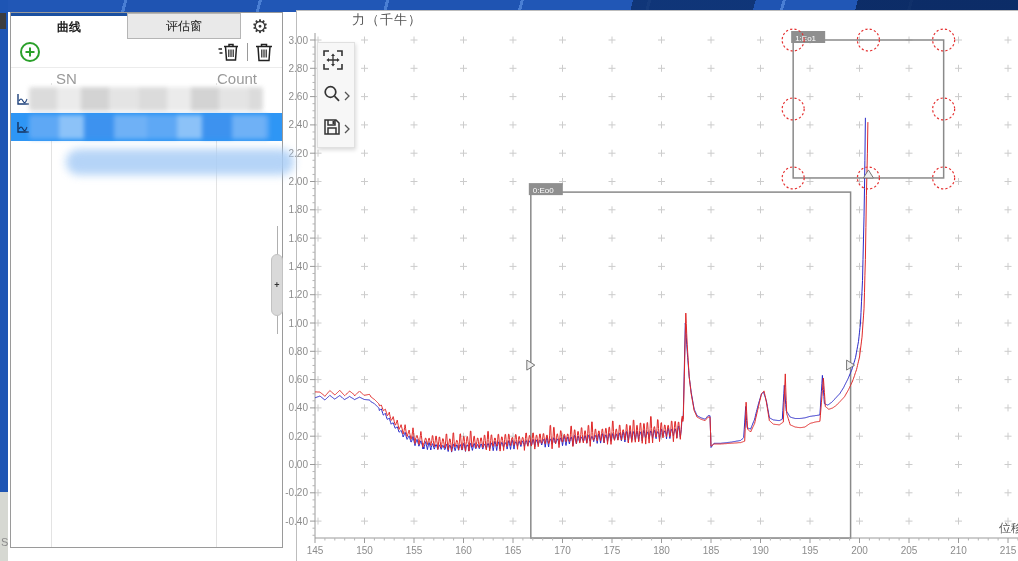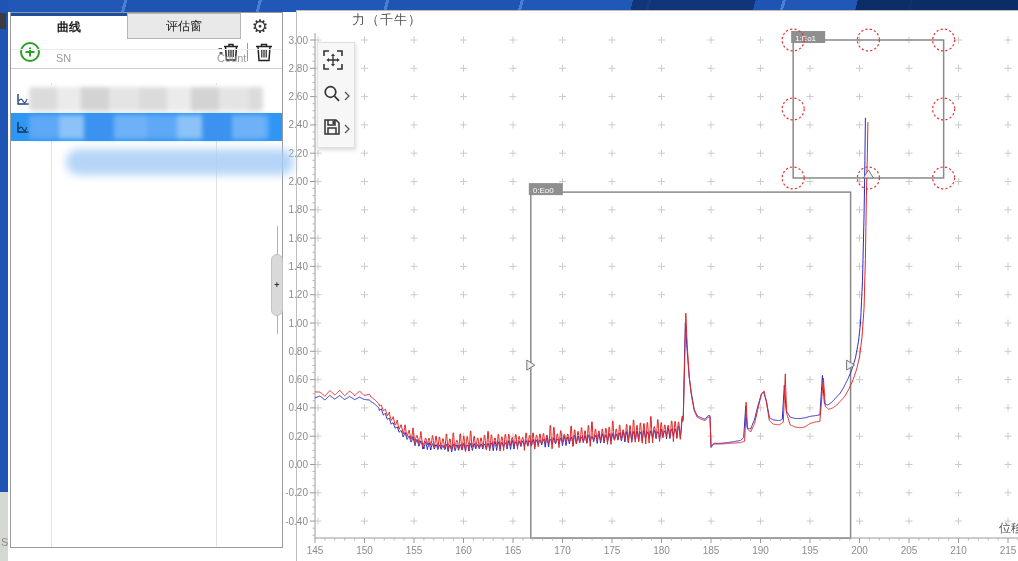--- a/index.html
+++ b/index.html
@@ -33,22 +33,22 @@
     font-size:12px;font-weight:bold;color:#222;box-sizing:border-box;cursor:pointer;}
   .tab.active{left:0;width:116px;background:#fff;border-top:3px solid #1a4fa0;}
   .tab.inactive{left:116px;width:114px;background:#e9e9e9;border:1px solid #b5b5b5;border-top-width:1px;font-weight:normal;}
   .gear{position:absolute;left:237px;top:1px;width:24px;height:24px;font-size:19px;color:#3a3a3a;
     display:flex;align-items:center;justify-content:center;cursor:pointer;}
   .ltoolbar{position:absolute;left:0;top:26px;width:100%;height:26px;}
   .add-btn{position:absolute;left:8px;top:2px;width:22px;height:22px;cursor:pointer;}
   .trash1{position:absolute;left:206px;top:2px;width:24px;height:22px;cursor:pointer;}
   .vdiv{position:absolute;left:236px;top:4px;width:1px;height:18px;background:#9a9a9a;}
   .trash2{position:absolute;left:242px;top:2px;width:22px;height:22px;cursor:pointer;}
-  .thead{position:absolute;left:0;top:36px;width:100%;height:18px;border-top:1px solid #ececec;
-    border-bottom:1px solid #cfcfcf;font-size:11px;color:#9a9a9a;}
+  .thead{position:absolute;left:0;top:54px;width:100%;height:18px;border-top:1px solid #ececec;
+    border-bottom:1px solid #cfcfcf;font-size:15px;color:#9a9a9a;}
   .th-sn{position:absolute;left:45px;top:2px;}
   .th-count{position:absolute;left:206px;top:2px;text-align:right;}
   .colline1{position:absolute;left:40px;top:70px;width:1px;height:464px;background:#e3e3e3;}
   .colline2{position:absolute;left:205px;top:70px;width:1px;height:464px;background:#e3e3e3;}
   .lrow{position:absolute;left:0;width:271px;height:28px;cursor:pointer;}
   .lrow.r1{top:72px;background:#fff;}
   .lrow.r2{top:100px;background:#2e96f5;}
   .row-icon{position:absolute;left:5px;top:7px;width:14px;height:14px;}
   .redact1{position:absolute;left:18px;top:2px;width:234px;height:24px;border-radius:3px;
     background:repeating-linear-gradient(90deg,#d8d8d8 0 28px,#e9e9e9 28px 52px,#cfcfcf 52px 80px,#e2e2e2 80px 110px);

